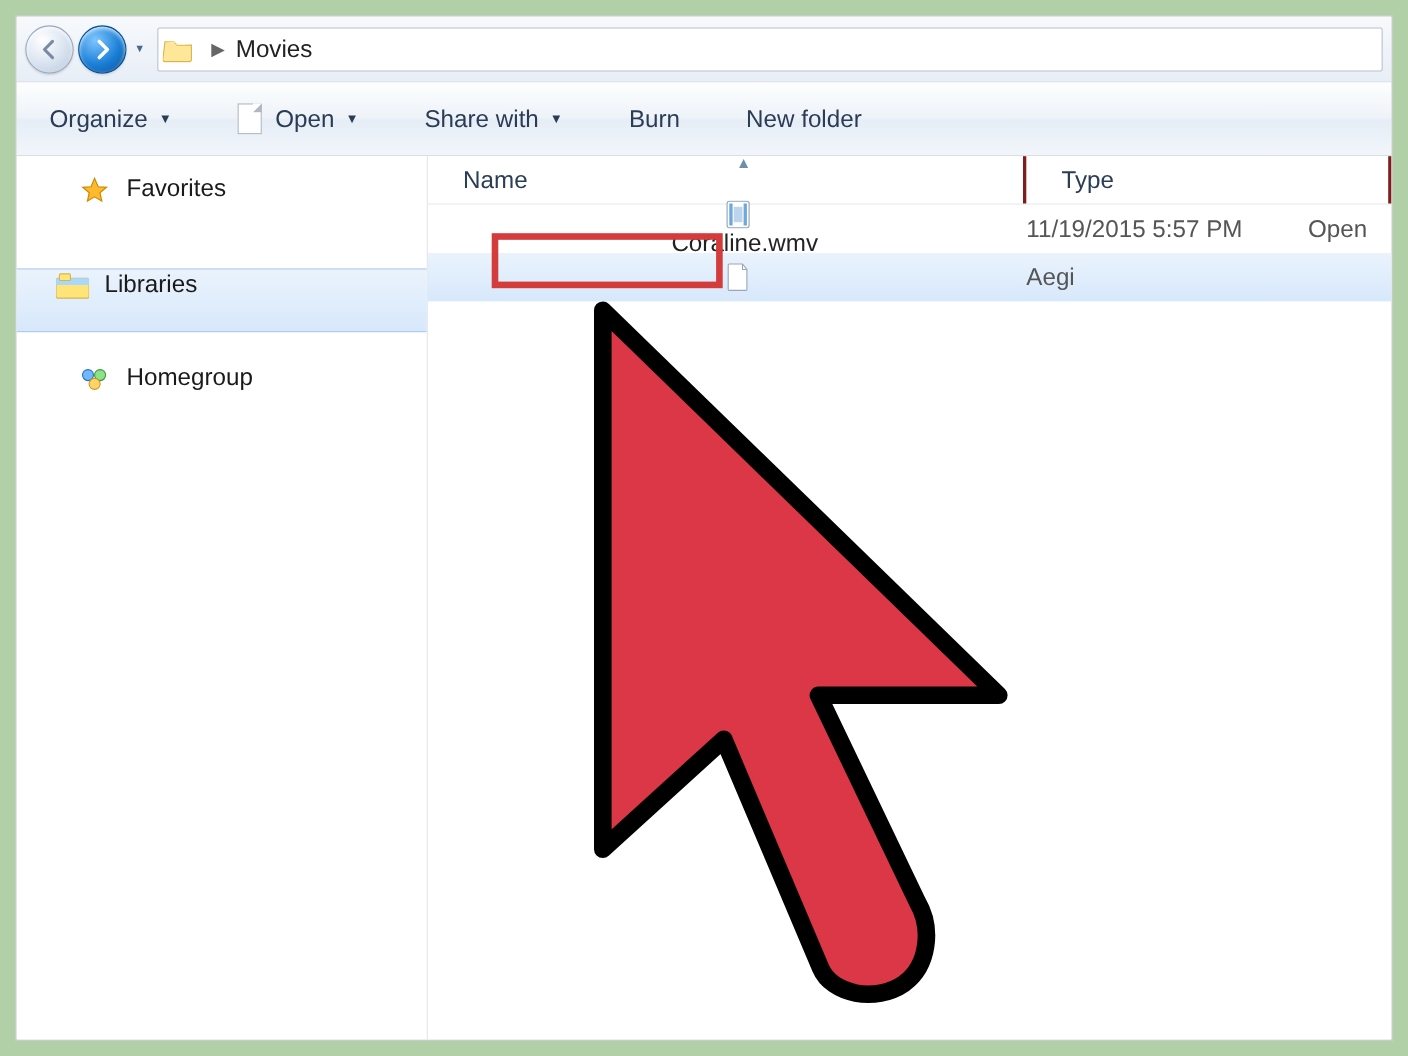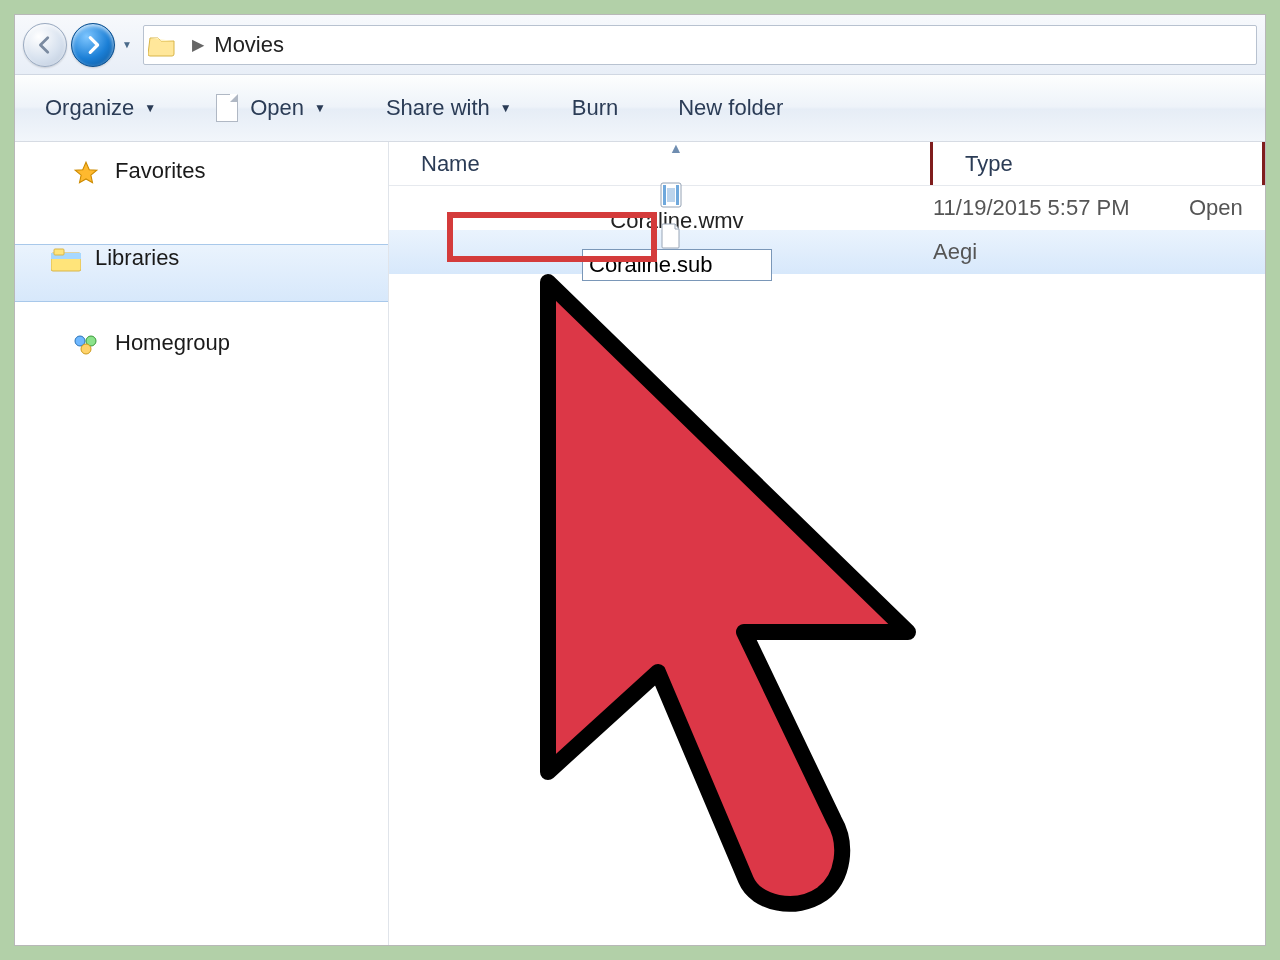--- a/index.html
+++ b/index.html
@@ -297,21 +297,20 @@
         </div>
 
         <div class="file-row selected">
           <div class="cell-name">
             <span class="file-thumb">
               <svg width="22" height="26" viewBox="0 0 22 26">
                   <path d="M3 1 h12 l4 5 v18 a1 1 0 0 1 -1 1 h-15 a1 1 0 0 1 -1 -1 v-22 a1 1 0 0 1 1 -1 z" fill="#fff" stroke="#9aa6b6"></path>
                   <path d="M15 1 v5 h4" fill="none" stroke="#9aa6b6"></path>
                 </svg>
             </span>
-            <input class="rename-input" type="text" value="Coraline.sub" style="">
           </div>
           <div class="cell-type">Aegi</div>
         </div>
       </div>
 
       <div class="highlight-box" style="left:58px; top:70px; width:210px; height:50px;"></div>
     </div>
 
   </div>
 </div>

